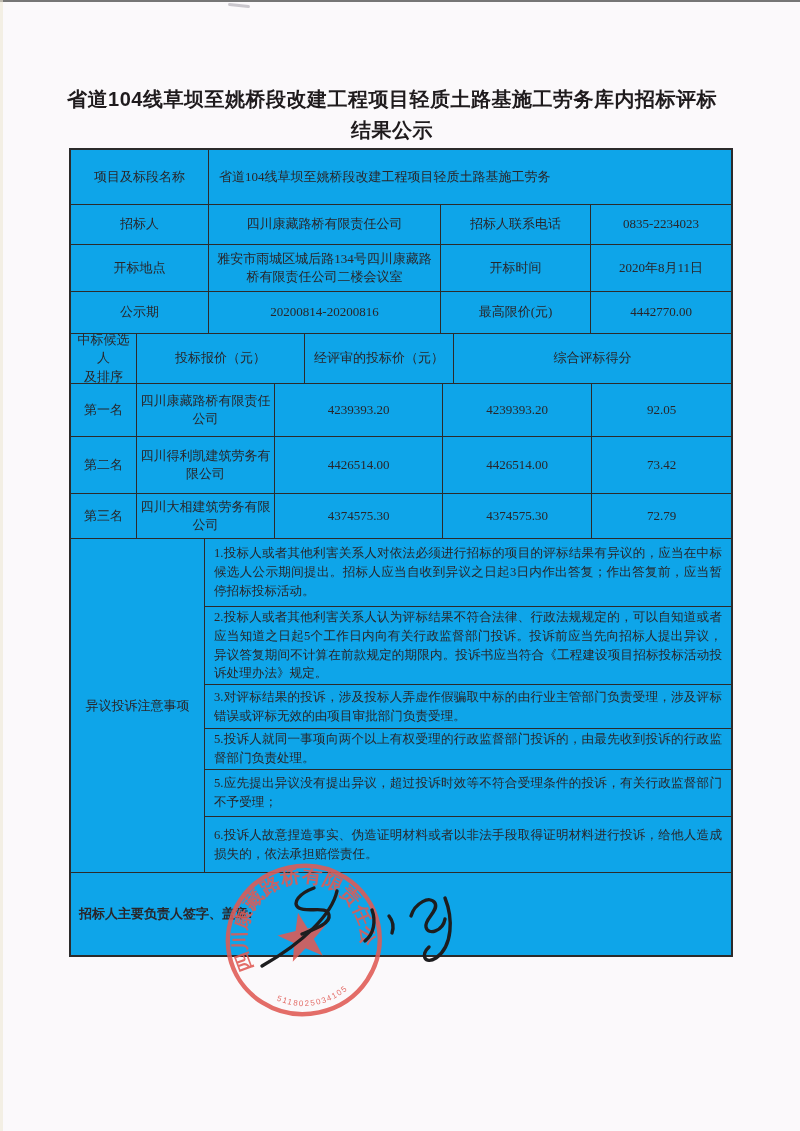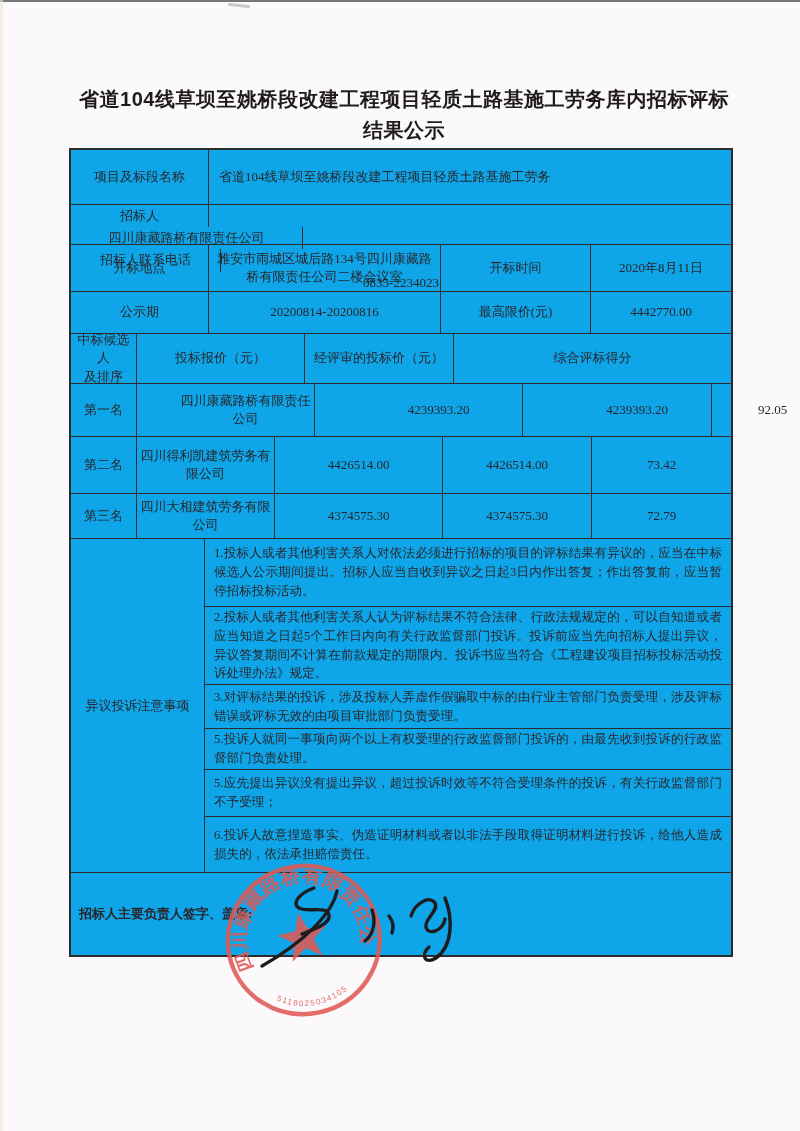--- a/index.html
+++ b/index.html
@@ -9,21 +9,21 @@
     font-family:"Liberation Serif","DejaVu Serif",serif;
     color:#29262a;
     overflow:hidden;
   }
   .page{position:relative;width:800px;height:1131px;background:#fbf9fb;}
   .scan-edge-top{position:absolute;top:0;left:0;width:800px;height:2px;background:#4a4a4a;opacity:.75;}
   .scan-edge-left{position:absolute;top:0;left:0;width:3px;height:1131px;background:#efe8d6;opacity:.6;}
   .smudge{position:absolute;top:4px;left:228px;width:22px;height:3px;background:#9a96a0;opacity:.5;border-radius:2px;transform:rotate(6deg);}
 
   .title{
-    position:absolute;top:84px;left:44px;width:720px;
+    position:absolute;top:84px;left:32px;width:720px;
     text-align:center;font-family:"Liberation Sans","DejaVu Sans",sans-serif;
     font-weight:700;font-size:20px;line-height:1.55;color:#1f1b1d;
     letter-spacing:.5px;margin:0;
   }
 
   .doc-table{
     position:absolute;left:69px;top:148px;width:664px;
     border:2px solid #2b2b2b;background:#0ea5e9;
     box-sizing:border-box;font-size:13px;
   }
@@ -44,22 +44,22 @@
   .wA3{width:150px;flex:none;}
   .wAfill{flex:1;}
 
   
   .wB1{width:66px;flex:none;}
   .wB2{width:138px;flex:none;padding:2px 3px;}
   .wB3{width:168px;flex:none;}
   .wB4{width:149px;flex:none;}
   .wBfill{flex:1;}
 
-  .h55{height:55px;} .h40{height:40px;flex-direction:column;} .h47{height:47px;} .h42{height:42px;}
-  .h50{height:50px;} .h53{height:53px;gap:40px;} .h57{height:57px;} .h45{height:45px;}
+  .h55{height:55px;} .h40{height:40px;} .h47{height:47px;} .h42{height:42px;}
+  .h50{height:50px;} .h53{height:53px;} .h57{height:57px;} .h45{height:45px;}
 
   
   .obj-row{display:flex;border-bottom:1px solid #2b2b2b;}
   .obj-label{
     width:134px;flex:none;border-right:1px solid #2b2b2b;
     display:flex;align-items:center;justify-content:center;text-align:center;
     box-sizing:border-box;padding:4px;
   }
   .obj-content{flex:1;display:flex;flex-direction:column;}
   .obj-item{

